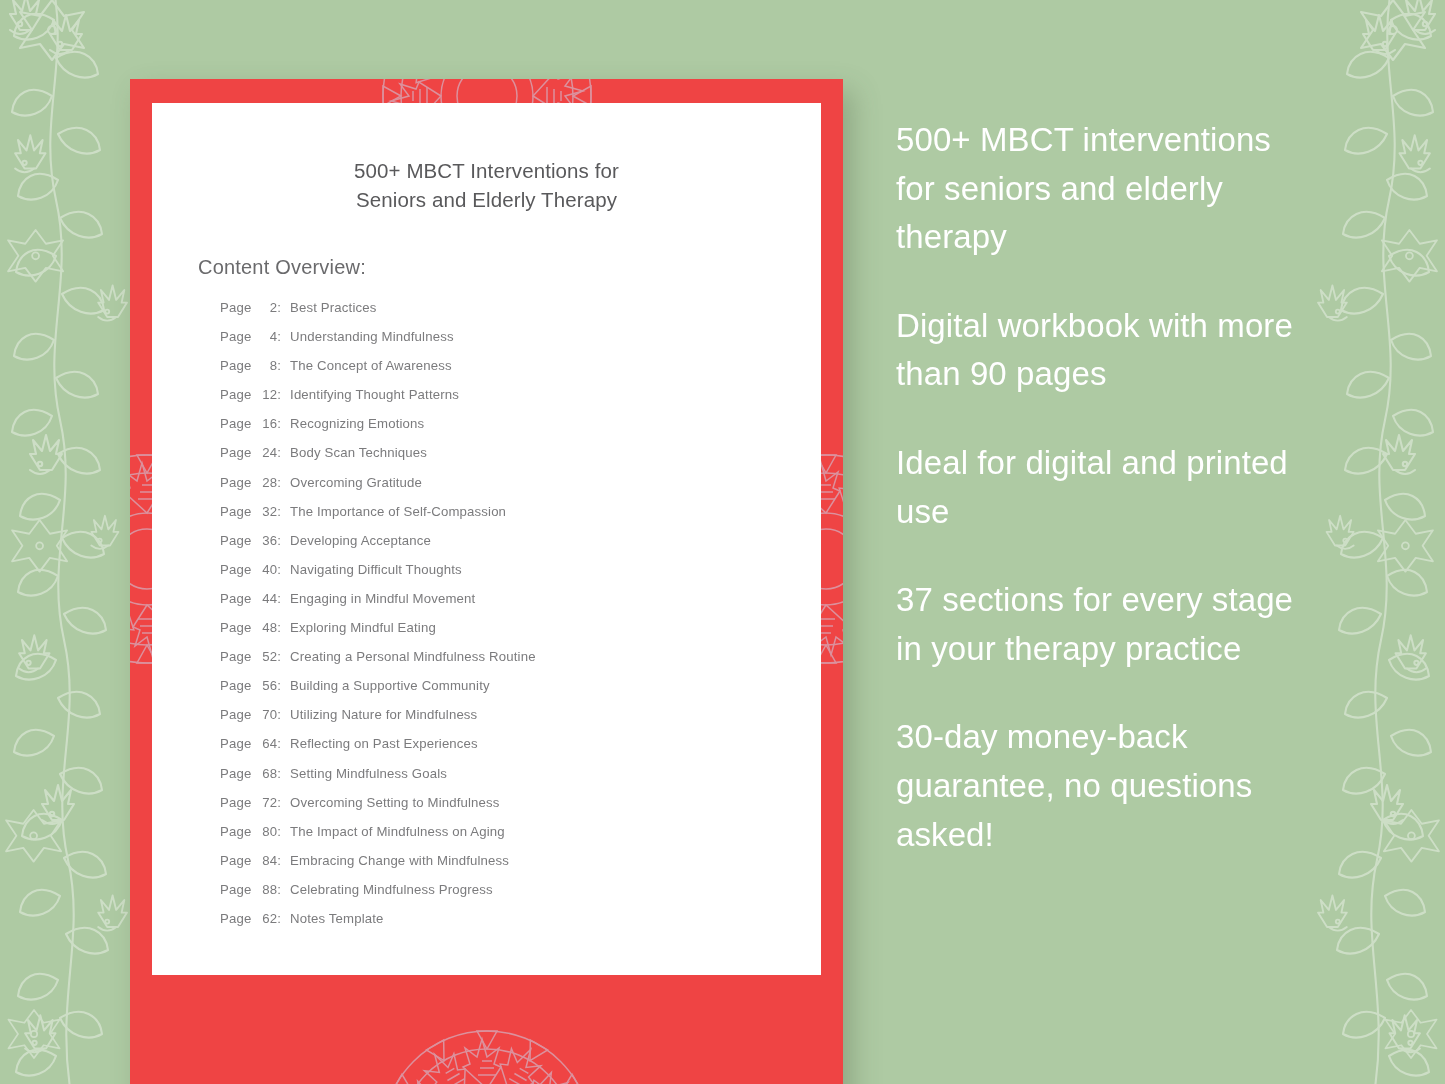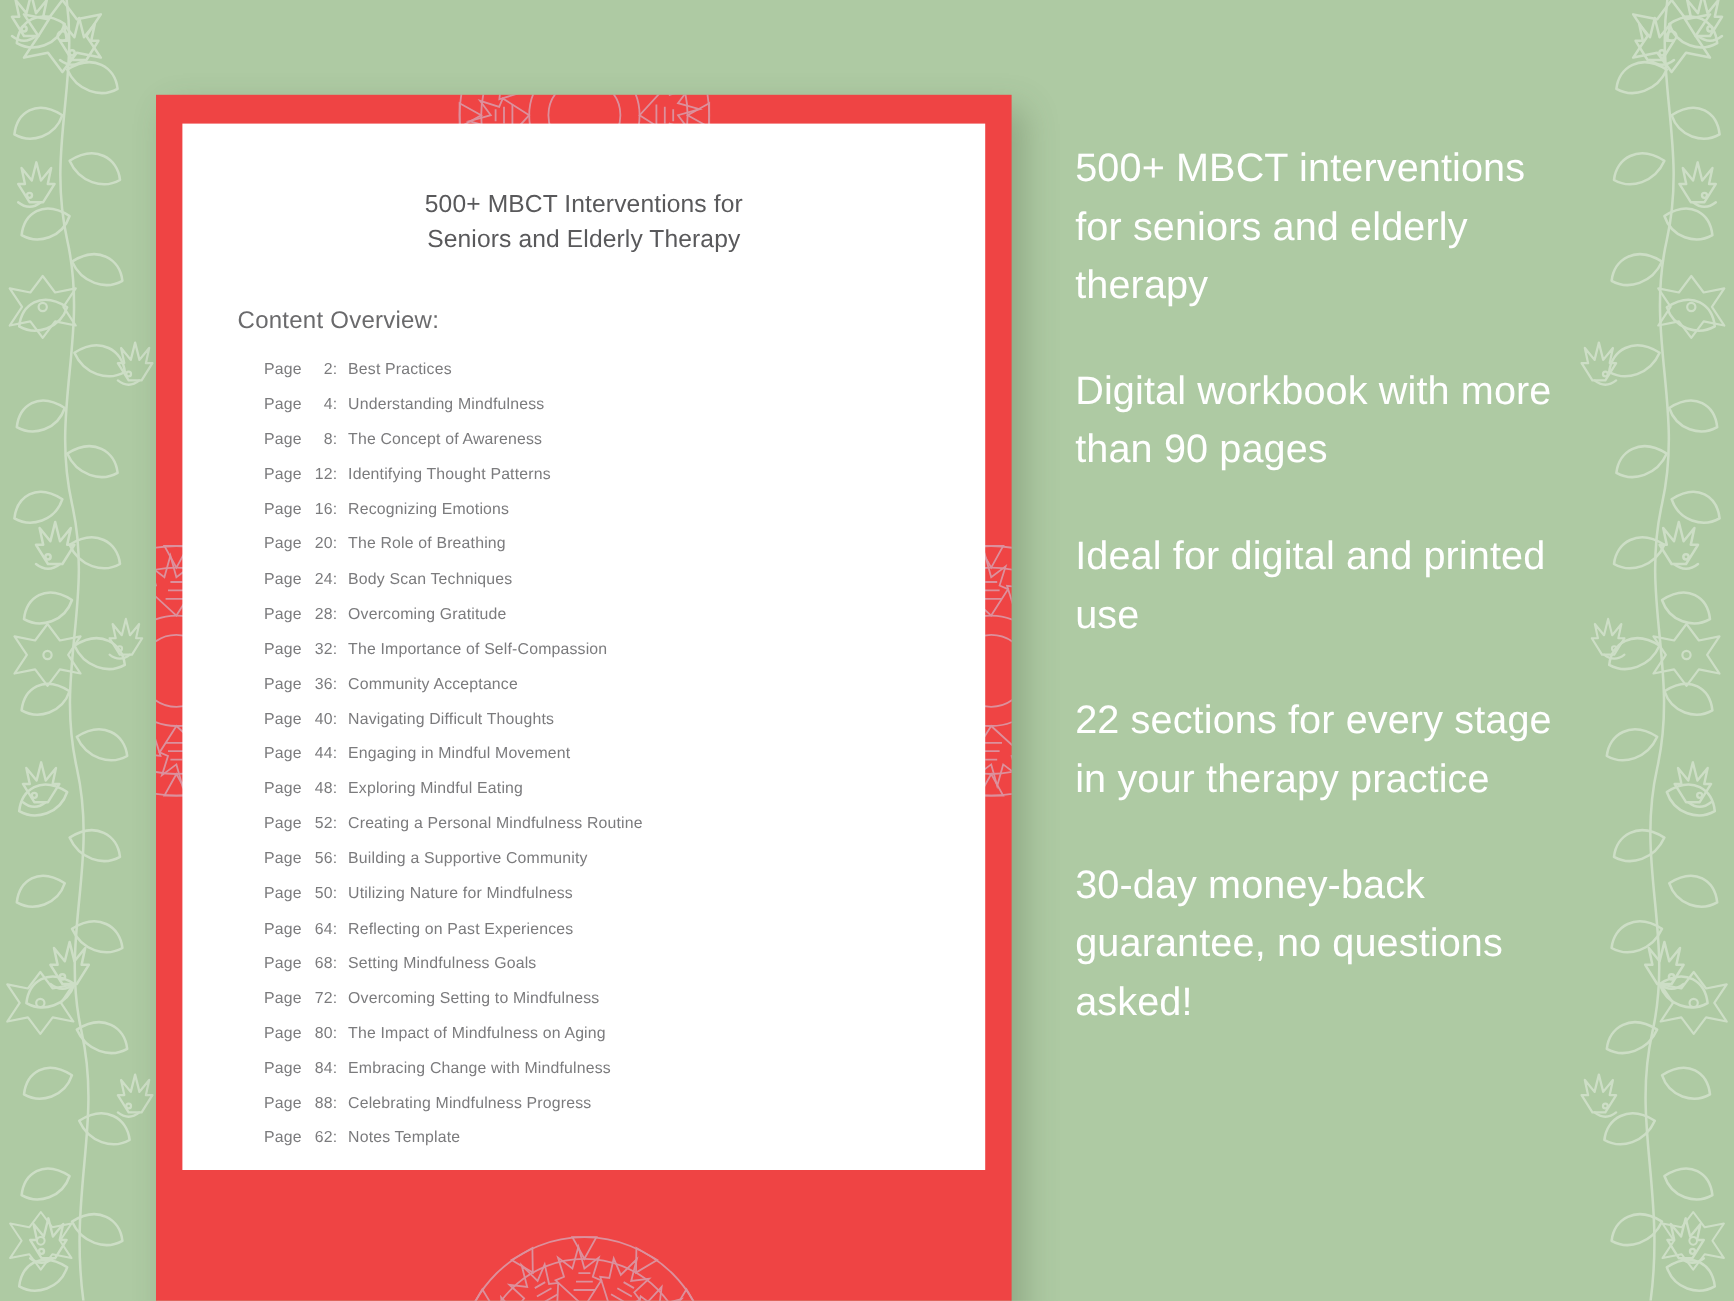--- a/index.html
+++ b/index.html
@@ -354,38 +354,34 @@
           </li>
           <li>
             <span class="pg"><span>Page</span> <span class="num">12</span><span>:</span></span>
             <span class="ttl">Identifying Thought Patterns</span>
           </li>
           <li>
             <span class="pg"><span>Page</span> <span class="num">16</span><span>:</span></span>
             <span class="ttl">Recognizing Emotions</span>
           </li>
           <li>
-            <span class="pg"><span>Page</span> <span class="num">20</span><span>:</span></span>
-            <span class="ttl">The Role of Breathing</span>
-          </li>
-          <li>
             <span class="pg"><span>Page</span> <span class="num">24</span><span>:</span></span>
             <span class="ttl">Body Scan Techniques</span>
           </li>
           <li>
             <span class="pg"><span>Page</span> <span class="num">28</span><span>:</span></span>
             <span class="ttl">Overcoming Gratitude</span>
           </li>
           <li>
             <span class="pg"><span>Page</span> <span class="num">32</span><span>:</span></span>
             <span class="ttl">The Importance of Self-Compassion</span>
           </li>
           <li>
             <span class="pg"><span>Page</span> <span class="num">36</span><span>:</span></span>
-            <span class="ttl">Community Acceptance</span>
+            <span class="ttl">Developing Acceptance</span>
           </li>
           <li>
             <span class="pg"><span>Page</span> <span class="num">40</span><span>:</span></span>
             <span class="ttl">Navigating Difficult Thoughts</span>
           </li>
           <li>
             <span class="pg"><span>Page</span> <span class="num">44</span><span>:</span></span>
             <span class="ttl">Engaging in Mindful Movement</span>
           </li>
           <li>
@@ -394,21 +390,21 @@
           </li>
           <li>
             <span class="pg"><span>Page</span> <span class="num">52</span><span>:</span></span>
             <span class="ttl">Creating a Personal Mindfulness Routine</span>
           </li>
           <li>
             <span class="pg"><span>Page</span> <span class="num">56</span><span>:</span></span>
             <span class="ttl">Building a Supportive Community</span>
           </li>
           <li>
-            <span class="pg"><span>Page</span> <span class="num">50</span><span>:</span></span>
+            <span class="pg"><span>Page</span> <span class="num">70</span><span>:</span></span>
             <span class="ttl">Utilizing Nature for Mindfulness</span>
           </li>
           <li>
             <span class="pg"><span>Page</span> <span class="num">64</span><span>:</span></span>
             <span class="ttl">Reflecting on Past Experiences</span>
           </li>
           <li>
             <span class="pg"><span>Page</span> <span class="num">68</span><span>:</span></span>
             <span class="ttl">Setting Mindfulness Goals</span>
           </li>
@@ -433,17 +429,17 @@
             <span class="ttl">Notes Template</span>
           </li>
         </ul>
     </div>
   </div>
 
   <div class="bullets" id="bullet-list">
       <p>500+ MBCT interventions for seniors and elderly therapy</p>
       <p>Digital workbook with more than 90 pages</p>
       <p>Ideal for digital and printed use</p>
-      <p>22 sections for every stage in your therapy practice</p>
+      <p>37 sections for every stage in your therapy practice</p>
       <p>30-day money-back guarantee, no questions asked!</p>
     </div>
 
 </div>
 
 </body></html>

